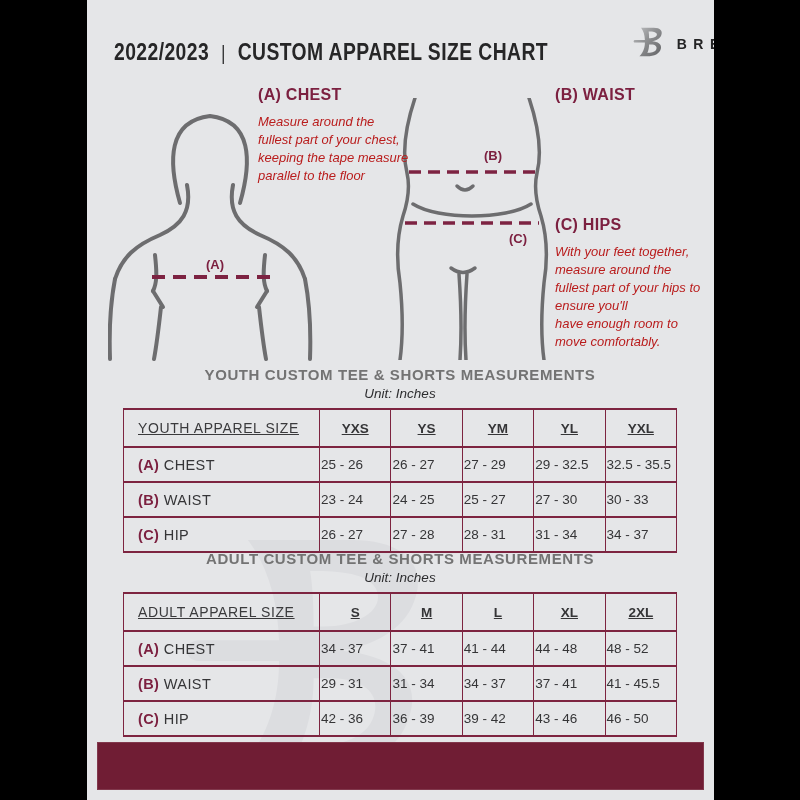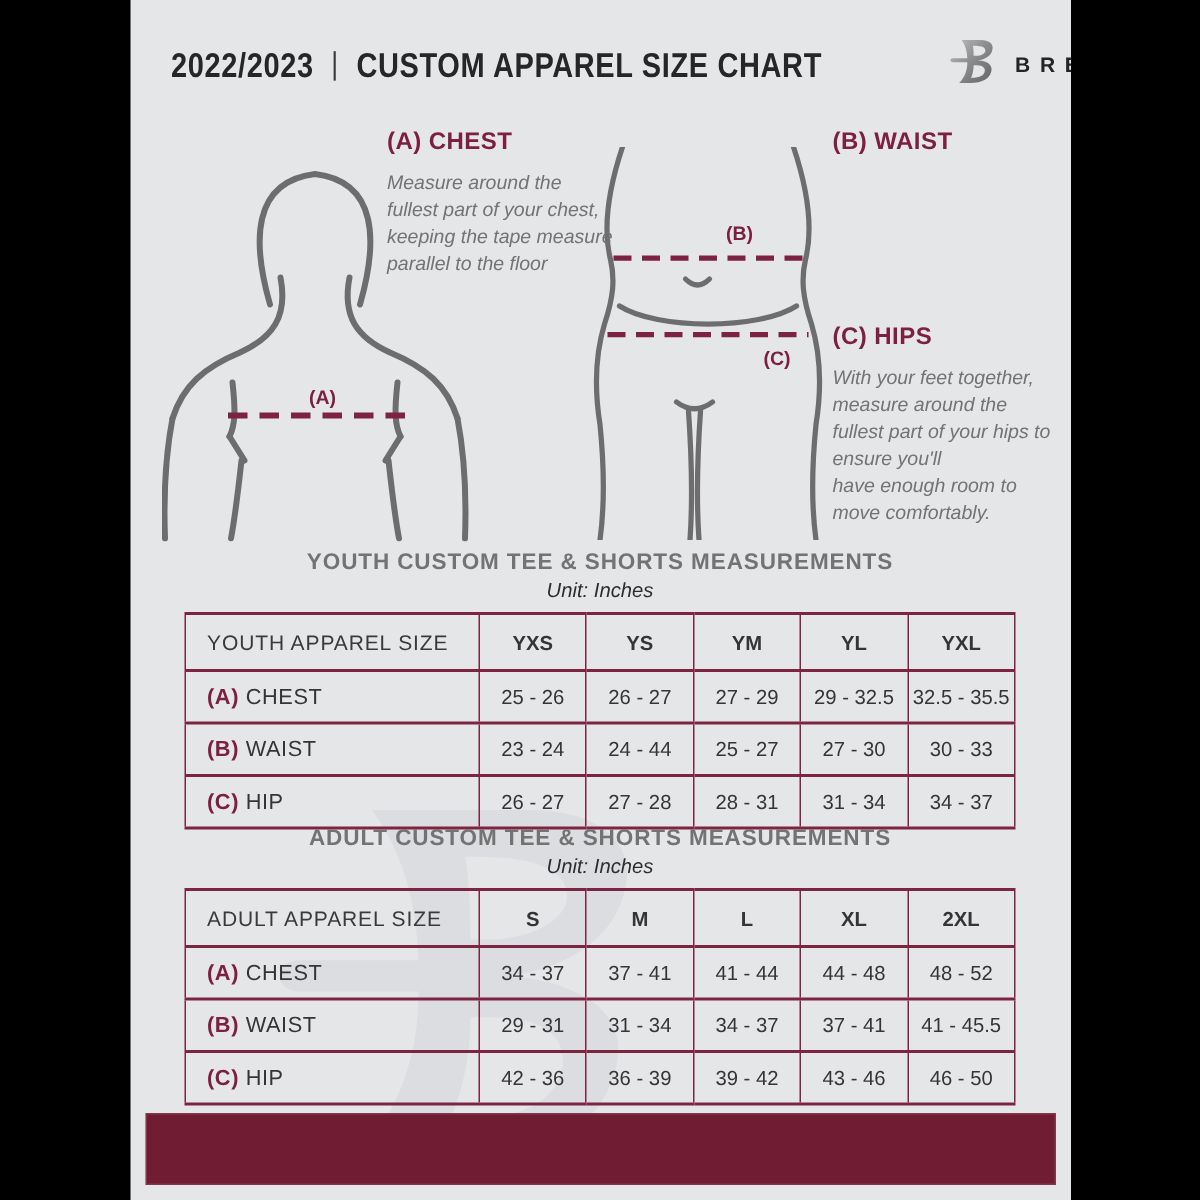--- a/index.html
+++ b/index.html
@@ -8,57 +8,57 @@
     font-family:"Liberation Sans",sans-serif;
   }
   .page{
     position:absolute;left:87px;top:0;width:627px;height:800px;
     background:#e5e6e8;overflow:hidden;
   }
 
   
   .header{
     position:absolute;top:20px;left:27px;right:22px;height:46px;
-    display:flex;align-items:center;justify-content:space-between;
+    display:flex;align-items:flex-end;justify-content:space-between;
   }
   .title-group{
     display:flex;align-items:center;gap:14px;
     transform:scaleX(.84);transform-origin:left center;
     font-weight:700;font-size:23px;color:#262627;letter-spacing:.5px;white-space:nowrap;
   }
   .title-sep{font-weight:400;color:#3a3a3b;font-size:21px;}
   .brand{display:flex;align-items:center;gap:9px;}
   .brand-name{font-weight:700;font-size:14px;letter-spacing:6.5px;color:#242425;}
 
   
   .hero{position:absolute;top:72px;left:0;width:627px;height:296px;}
   .fig{position:absolute;}
   .guide{position:absolute;width:152px;}
   .guide h3{margin:0 0 9px 0;font-size:16px;font-weight:700;color:#7c2040;letter-spacing:.3px;}
-  .guide p{margin:0;font-size:13px;line-height:1.38;font-style:italic;color:#737373;white-space:pre-line;}
+  .guide p{margin:0;font-size:13px;line-height:1.38;font-style:italic;color:#b91c1c;white-space:pre-line;}
   .g-a{left:171px;top:14px;}
   .g-b{left:468px;top:14px;}
   .g-c{left:468px;top:144px;}
 
   
   .tbl-block{position:absolute;left:36px;width:554px;text-align:center;}
   .youth{top:366px;}
   .adult{top:530px;margin-top:20px;}
   .tbl-title{font-size:15px;font-weight:700;color:#737373;letter-spacing:.6px;margin:0 0 3px 0;}
   .tbl-unit{font-size:13.5px;font-style:italic;color:#2d2d2f;margin:0 0 7px 0;}
   table{border-collapse:collapse;width:554px;table-layout:fixed;}
   th,td{
     border-left:1.5px solid #7d2440;border-right:1.5px solid #7d2440;
     border-top:2px solid #7d2440;border-bottom:2px solid #7d2440;
     color:#353537;background:transparent;
   }
-  th{height:34px;font-size:13.5px;font-weight:700;}
+  th{height:34px;font-size:13.5px;font-weight:700;text-decoration:underline;}
   th.label-col,td.label-col{width:180px;text-align:left;padding-left:14px;}
   th.label-col{font-weight:400;font-size:14px;letter-spacing:.6px;color:#3a3a3c;}
-  td{height:31px;font-size:13.5px;text-align:center;}
+  td{height:31px;font-size:13.5px;text-align:left;}
   td.label-col{font-size:14.5px;letter-spacing:.4px;}
   .pfx{color:#7c2040;font-weight:700;}
 
   
   .watermark{position:absolute;left:78px;top:540px;width:470px;height:235px;pointer-events:none;}
 
   
   .footer-bar{
     position:absolute;left:10px;top:742px;width:607px;height:48px;
     background:#701d34;box-shadow:inset 0 0 0 1px rgba(255,255,255,.12);
@@ -167,21 +167,21 @@
             <td class="label-col"><span class="pfx">(A)</span> CHEST</td>
             <td>25 - 26</td>
             <td>26 - 27</td>
             <td>27 - 29</td>
             <td>29 - 32.5</td>
             <td>32.5 - 35.5</td>
           </tr>
           <tr>
             <td class="label-col"><span class="pfx">(B)</span> WAIST</td>
             <td>23 - 24</td>
-            <td>24 - 44</td>
+            <td>24 - 25</td>
             <td>25 - 27</td>
             <td>27 - 30</td>
             <td>30 - 33</td>
           </tr>
           <tr>
             <td class="label-col"><span class="pfx">(C)</span> HIP</td>
             <td>26 - 27</td>
             <td>27 - 28</td>
             <td>28 - 31</td>
             <td>31 - 34</td>

